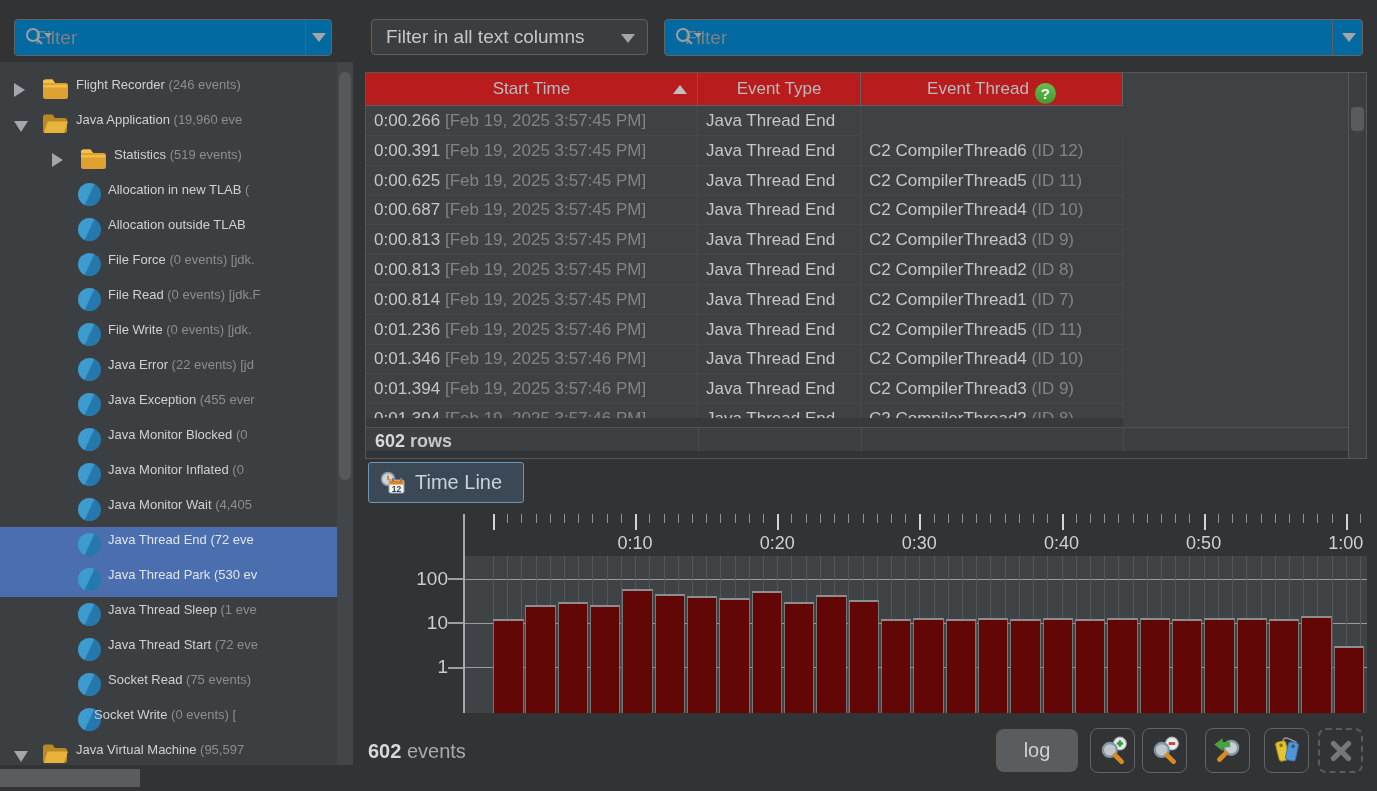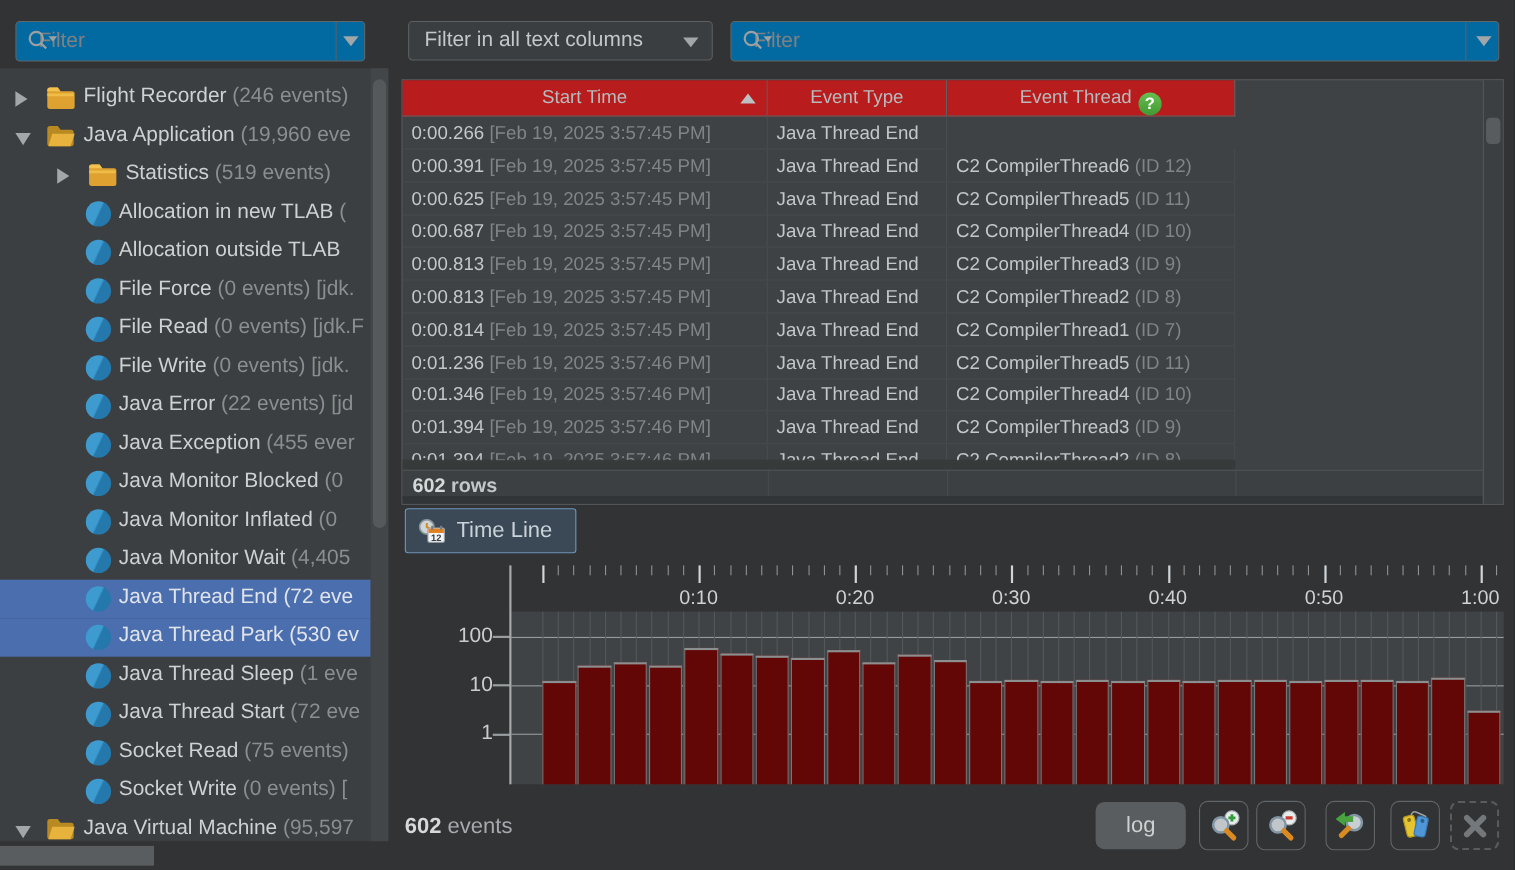--- a/index.html
+++ b/index.html
@@ -37,21 +37,21 @@
   .tree-row { position: absolute; left: 0; width: 337px; height: 35px; white-space: nowrap; overflow: hidden; }
   .tree-row.sel { background: #4b6eaf; }
   .tw { position: absolute; top: 11px; width: 0; height: 0; }
   .tw-right { border-top: 7px solid transparent; border-bottom: 7px solid transparent; border-left: 11px solid #a3a7a9; }
   .tw-down  { border-left: 7px solid transparent; border-right: 7px solid transparent; border-top: 11px solid #a3a7a9; margin-top:3px; }
   .tree-ic { position: absolute; top: 5px; width: 26px; height: 24px; display: inline-block; }
   .ev-circle {
     width: 23px; height: 23px; border-radius: 50%; top: 6px;
     background: linear-gradient(115deg, #3d9bd0 47%, #2478ab 53%);
   }
-  .tree-tx { position: absolute; top: 5px; font-size: 19px; }
+  .tree-tx { position: absolute; top: 5px; font-size: 13px; }
   .t-name { color: #cdd1d3; }
   .t-meta { color: #8a8e90; }
   .tree-row.sel .t-name, .tree-row.sel .t-meta { color: #dfe4ea; }
 
   .sb-vscroll { position: absolute; left: 337px; top: 62px; width: 16px; height: 703px; background: #434648; }
   .sb-vthumb  { position: absolute; left: 2px; top: 10px; width: 12px; height: 408px; background: #56595b; border-radius: 6px; }
   .sb-hscroll { position: absolute; left: 0; top: 765px; width: 353px; height: 26px; background: #313335; }
   .sb-hthumb  { position: absolute; left: 0; top: 4px; width: 140px; height: 18px; background: #595d5f; }
 
   
@@ -230,21 +230,21 @@
       <div class="tree-row" style="top: 570px;">
         <div class="tree-ic ev-circle" style="left: 78px;"></div>
         <div class="tree-tx" style="left: 108px;"><span class="t-name">Java Thread Start</span><span class="t-meta"> (72 eve</span></div>
       </div>
       <div class="tree-row" style="top: 605px;">
         <div class="tree-ic ev-circle" style="left: 78px;"></div>
         <div class="tree-tx" style="left: 108px;"><span class="t-name">Socket Read</span><span class="t-meta"> (75 events)</span></div>
       </div>
       <div class="tree-row" style="top: 640px;">
         <div class="tree-ic ev-circle" style="left: 78px;"></div>
-        <div class="tree-tx" style="left: 108px;"><span class="t-name">Socket Write</span><span class="t-meta"> (0 events) [</span></div>
+        <div class="tree-tx" style="left: 94px;"><span class="t-name">Socket Write</span><span class="t-meta"> (0 events) [</span></div>
       </div>
       <div class="tree-row" style="top: 675px;">
         <div class="tw tw-down" style="left: 14px;"></div>
         <div class="tree-ic" style="left: 42px;"><svg width="26" height="23" viewBox="0 0 26 23">
             <path d="M1 5 q0-2.5 2.5-2.5 h7 l2.5 3.5 h9.5 q2.5 0 2.5 2.5 v10 q0 2.5-2.5 2.5 h-19 q-2.5 0-2.5-2.5 Z" fill="#b98a22"></path>
             <path d="M2 21 L5.5 9.5 H26 L22 21 Z" fill="#e8b33c"></path>
           </svg></div>
         <div class="tree-tx" style="left: 76px;"><span class="t-name">Java Virtual Machine</span><span class="t-meta"> (95,597</span></div>
       </div>
     </div>

